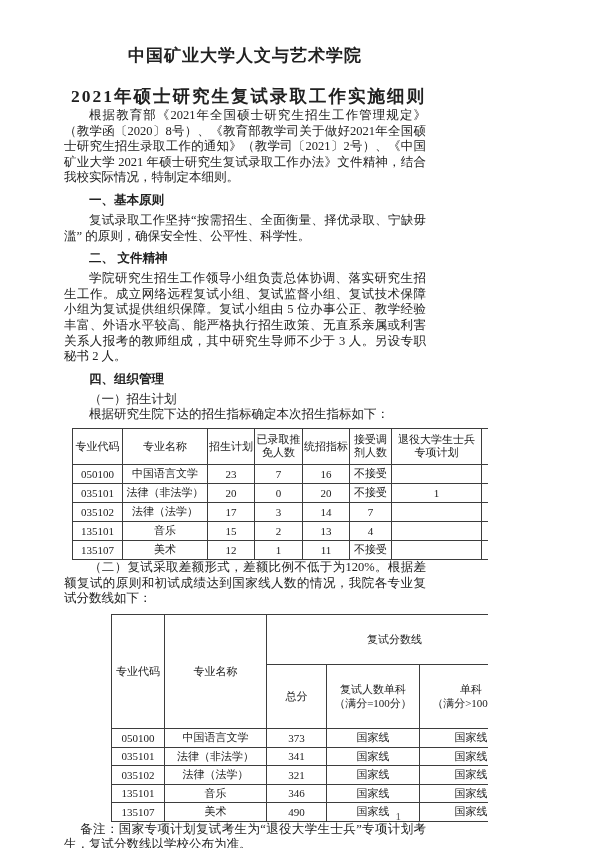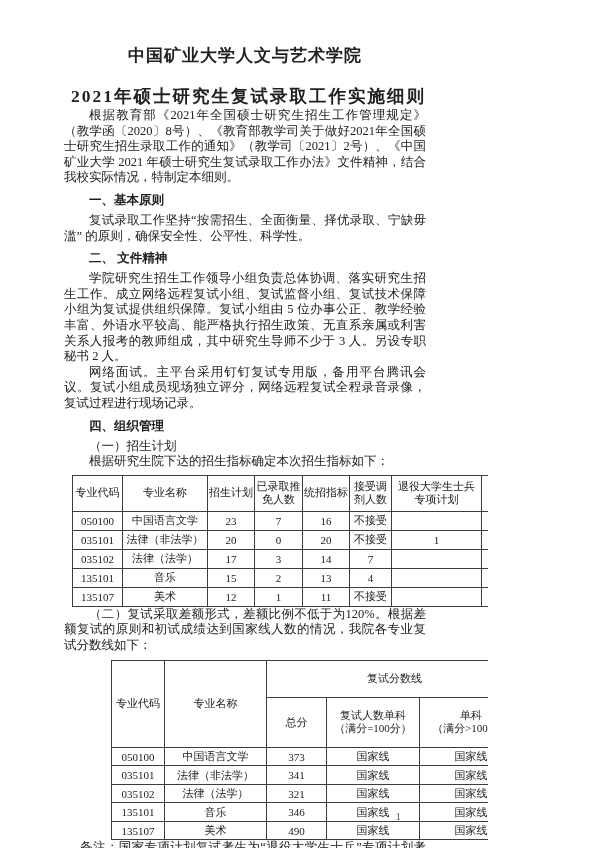--- a/index.html
+++ b/index.html
@@ -41,21 +41,21 @@
     text-align: justify;
   }
   .indent { text-indent: 2em; }
   .intro { margin-top: 20px; }
   h3.sec {
     margin: 6px 0 5px 0;
     font-size: 12.5px;
     line-height: 16px;
     font-weight: 700;
     text-indent: 2em;
-    font-family: Liberation Serif, serif;
+    font-family: Liberation Sans, sans-serif;
   }
   .sub-label { margin-top: 7px; }
   .lead { margin-top: 7px; }
   table {
     border-collapse: collapse;
     table-layout: fixed;
     font-size: 11px;
     text-align: center;
     color: #212121;
   }
@@ -70,21 +70,21 @@
   .t1 td { height: 16px; }
   .t1 col.c1 { width: 50px; }
   .t1 col.c2 { width: 85px; }
   .t1 col.c3 { width: 47px; }
   .t1 col.c4 { width: 48px; }
   .t1 col.c5 { width: 47px; }
   .t1 col.c6 { width: 42px; }
   .t1 col.c7 { width: 90px; }
   .t1 col.c8 { width: 61px; }
   .t2 { margin: 7px 0 0 47px; width: 411px; }
-  .t2 th { white-space: pre-line; line-height: 13.5px; padding: 11px 1px; }
+  .t2 th { white-space: pre-line; line-height: 13.5px; padding: 18px 1px; }
   .t2 td { height: 15.5px; }
   .t2 col.c1 { width: 53px; }
   .t2 col.c2 { width: 102px; }
   .t2 col.c3 { width: 60px; }
   .t2 col.c4 { width: 93px; }
   .t2 col.c5 { width: 103px; }
   .note { margin-top: 10px; text-indent: 1.3em; }
   .pagenum {
     position: absolute;
     right: 87px;
@@ -102,21 +102,20 @@
   <h2 class="doc-subtitle">2021年硕士研究生复试录取工作实施细则</h2>
 
   <p class="body indent intro">根据教育部《2021年全国硕士研究生招生工作管理规定》（教学函〔2020〕8号）、《教育部教学司关于做好2021年全国硕士研究生招生录取工作的通知》（教学司〔2021〕2号）、《中国矿业大学 2021 年硕士研究生复试录取工作办法》文件精神，结合我校实际情况，特制定本细则。</p>
 
   <h3 class="sec">一、基本原则</h3>
   <p class="body indent">复试录取工作坚持“按需招生、全面衡量、择优录取、宁缺毋滥” 的原则，确保安全性、公平性、科学性。</p>
 
   <h3 class="sec">二、 文件精神</h3>
   <p class="body indent">学院研究生招生工作领导小组负责总体协调、落实研究生招生工作。成立网络远程复试小组、复试监督小组、复试技术保障小组为复试提供组织保障。复试小组由 5 位办事公正、教学经验丰富、外语水平较高、能严格执行招生政策、无直系亲属或利害关系人报考的教师组成，其中研究生导师不少于 3 人。另设专职秘书 2 人。</p>
 
-  <p class="body indent">网络面试。主平台采用钉钉复试专用版，备用平台腾讯会议。复试小组成员现场独立评分，网络远程复试全程录音录像，复试过程进行现场记录。</p>
 
   <h3 class="sec">四、组织管理</h3>
 
   <p class="body indent sub-label">（一）招生计划</p>
   <p class="body indent lead">根据研究生院下达的招生指标确定本次招生指标如下：</p>
 
   <table class="t1">
     <colgroup>
       <col class="c1">
         <col class="c2">

